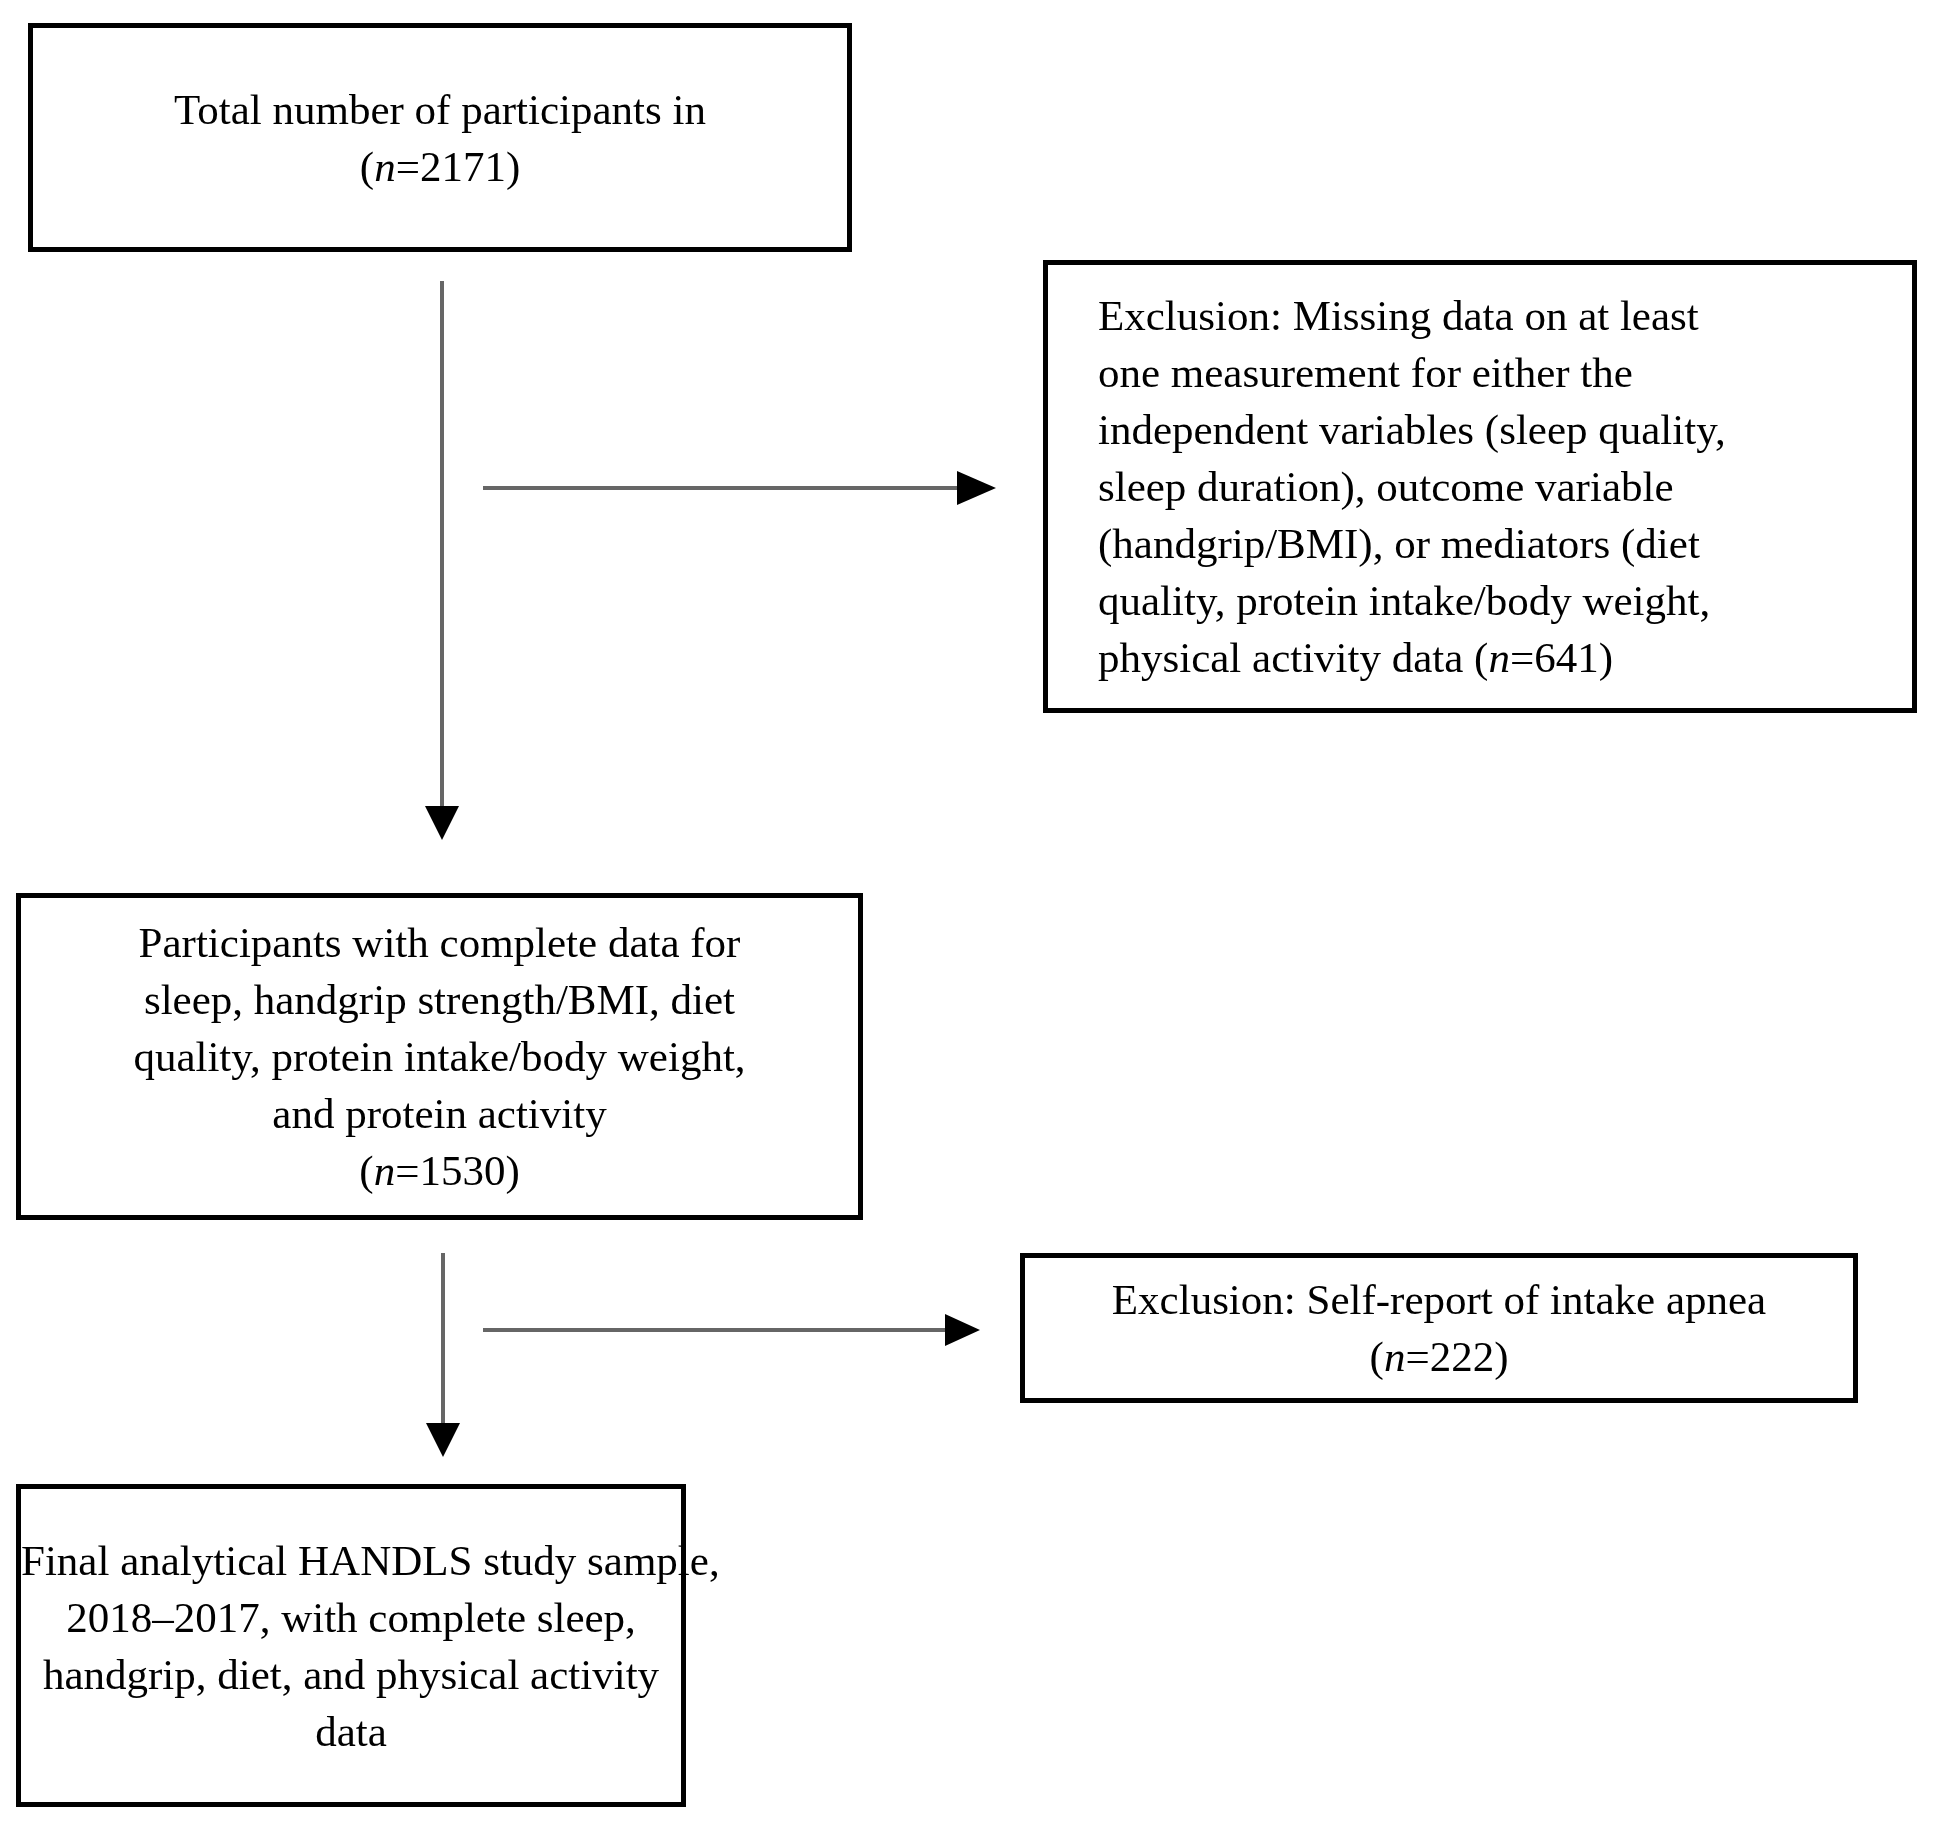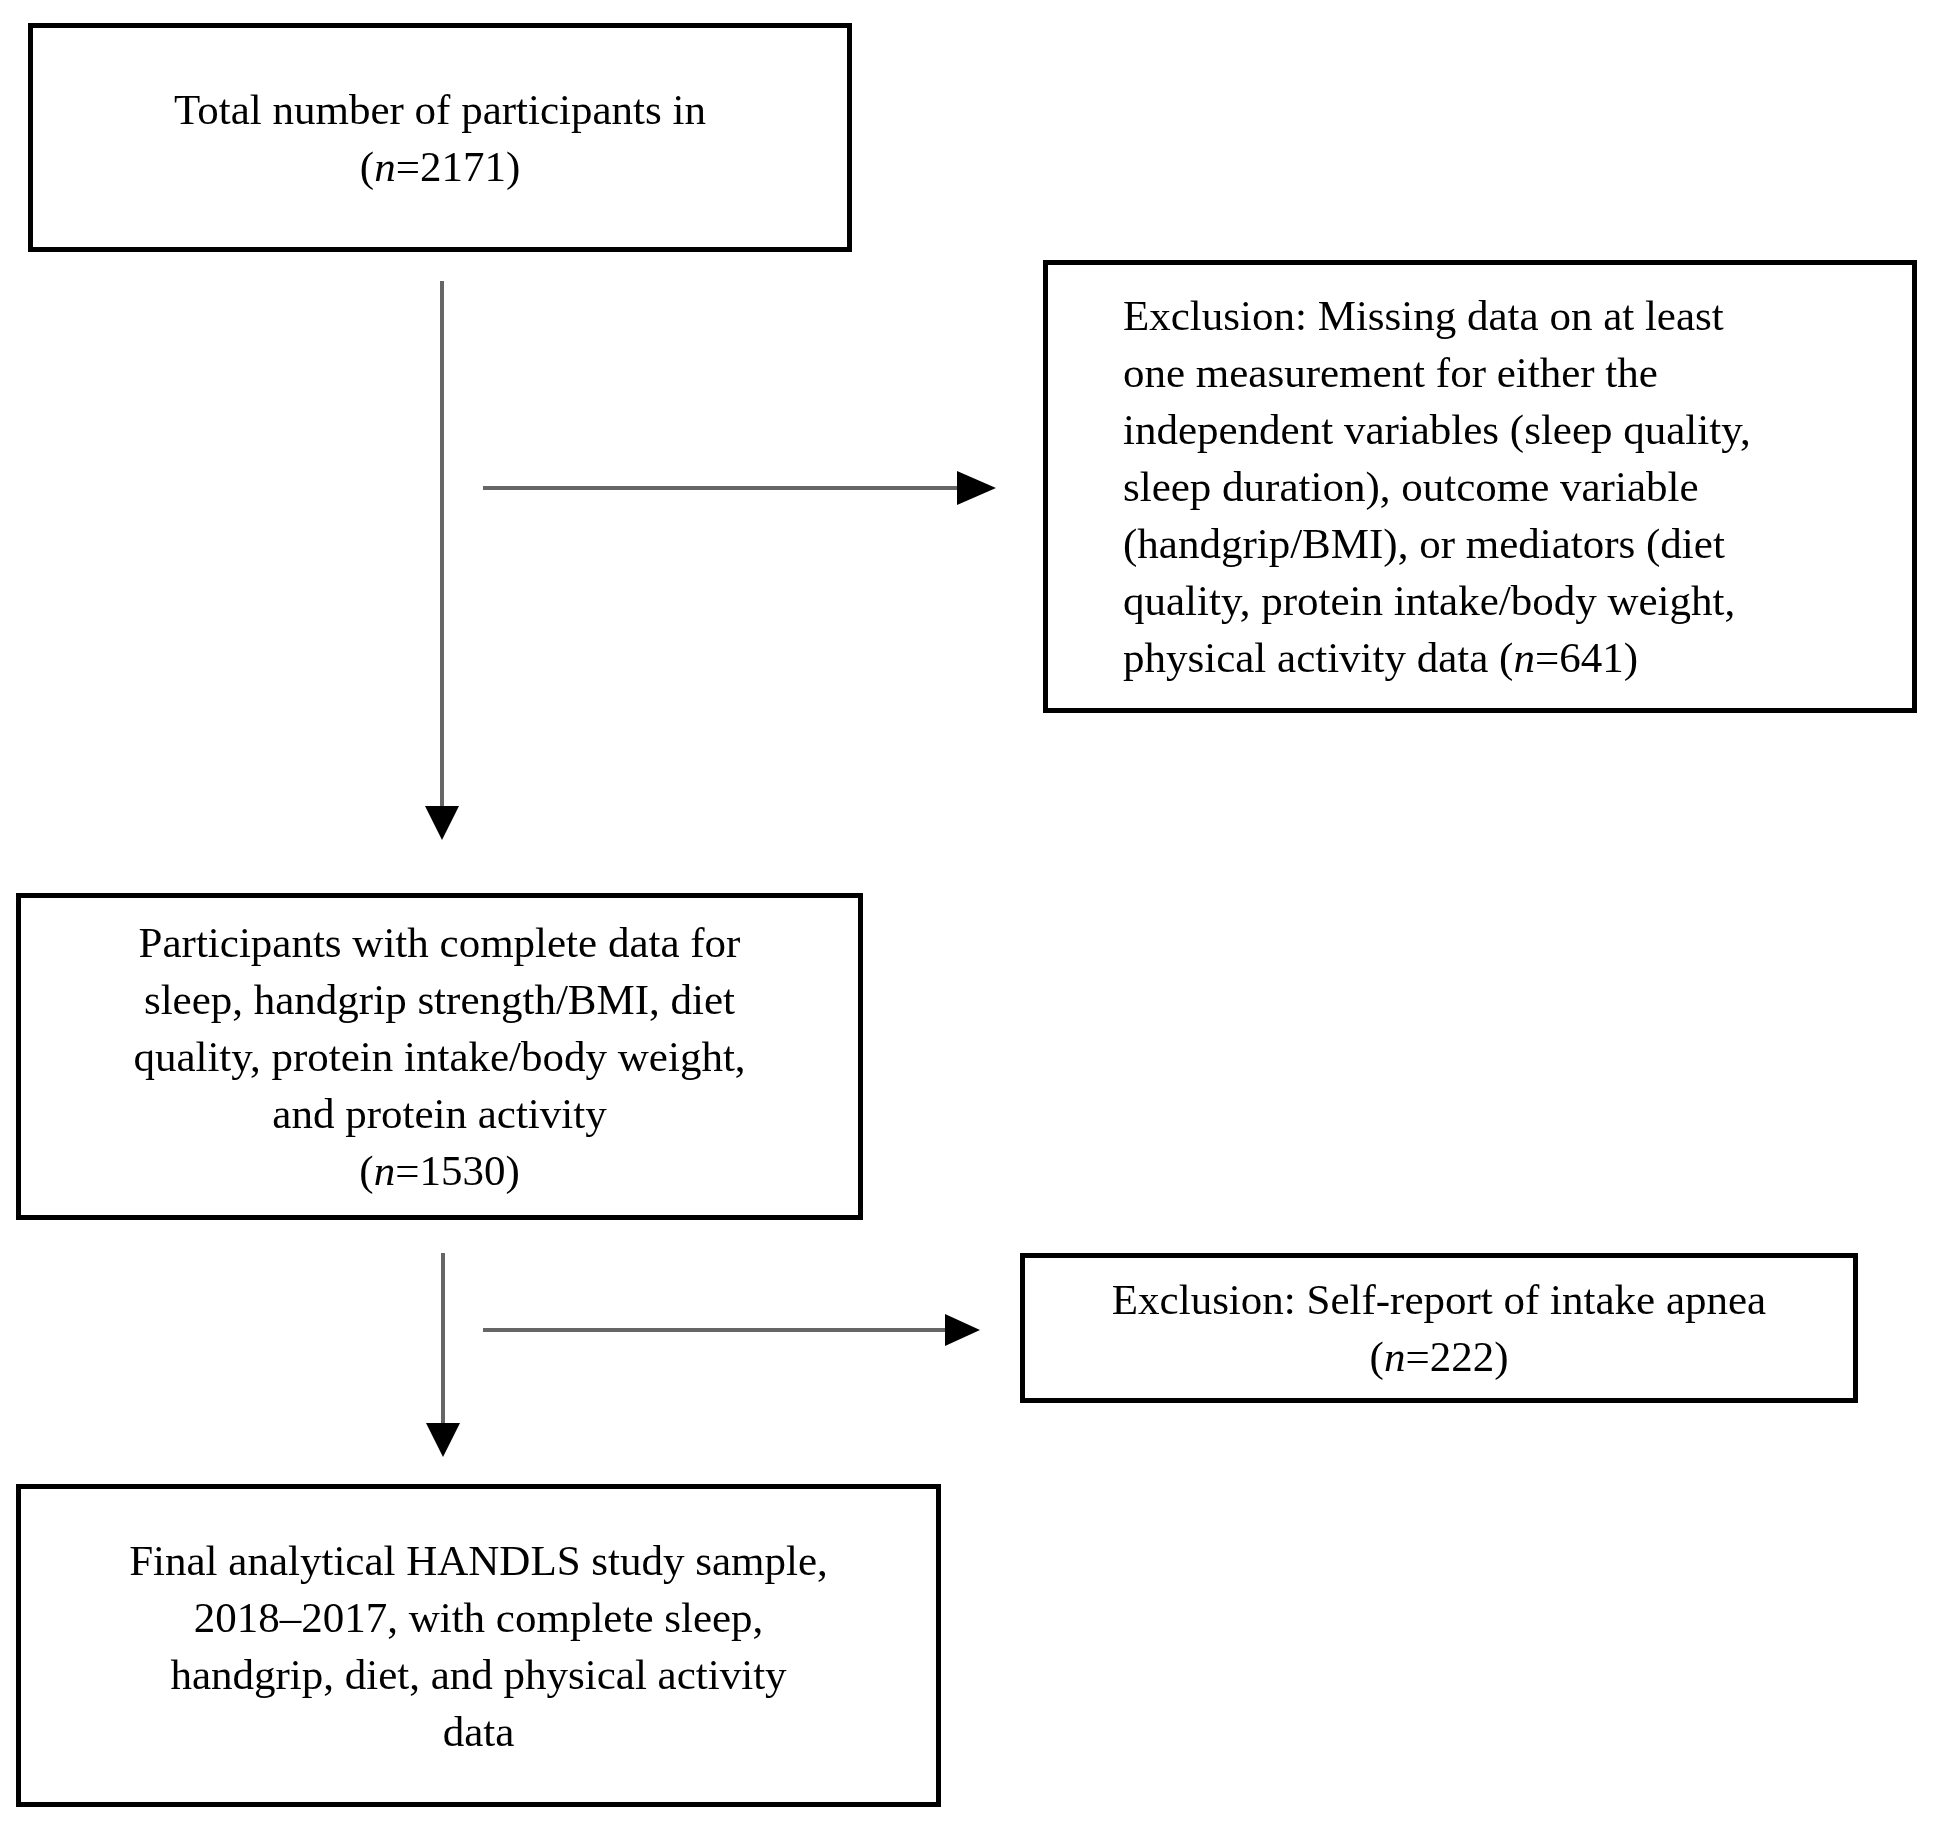--- a/index.html
+++ b/index.html
@@ -40,24 +40,24 @@
     justify-content: center;
     font-size: 43px;
     line-height: 57px;
     text-align: center;
   }
   .tline { white-space: nowrap; }
   .it { font-style: italic; }
 
   #box-total      { left: 28px;   top: 23px;   width: 824px; height: 229px; }
   #box-exclusion1 { left: 1043px; top: 260px;  width: 874px; height: 453px;
-                    text-align: left; padding-left: 75px; padding-right: 16px; }
+                    text-align: left; padding-left: 50px; padding-right: 16px; }
   #box-complete   { left: 16px;   top: 893px;  width: 847px; height: 327px; }
   #box-exclusion2 { left: 1020px; top: 1253px; width: 838px; height: 150px; }
-  #box-final      { left: 16px;   top: 1484px; width: 925px; height: 323px; }
+  #box-final      { left: 16px;   top: 1484px; width: 670px; height: 323px; }
 </style>
 </head>
 <body>
 
 <div class="canvas">
 
   <svg class="arrows" viewBox="0 0 1951 1841" xmlns="http://www.w3.org/2000/svg">
 
     <line x1="442" y1="281" x2="442" y2="808"></line>
     <polygon points="425,806 459,806 442,840"></polygon>

